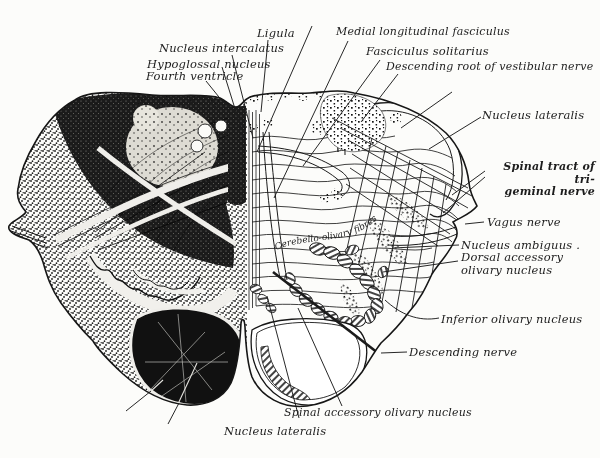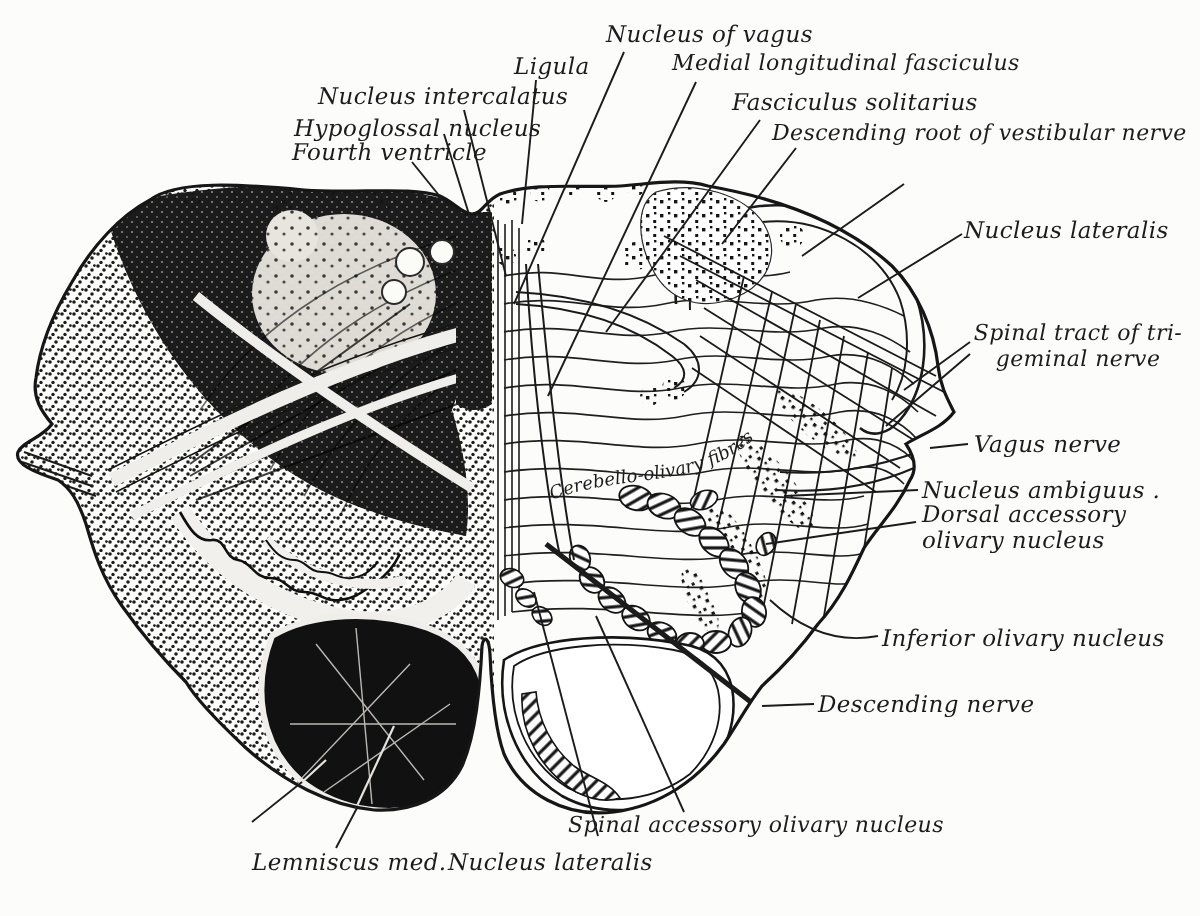--- a/index.html
+++ b/index.html
@@ -14,21 +14,21 @@
   .lbl{
     position:absolute;
     font:italic 11.5px "DejaVu Serif",serif;
     color:#1c1c1c;
     letter-spacing:.2px;
     white-space:nowrap;
     line-height:1.15;
   }
   .lbl.small{font-size:11px;}
   .lbl.pre{white-space:pre-line;}
-  .lbl.ctr{text-align:center;}
+  .lbl.ctr{text-align:right;font-weight:bold;}
 </style>
 </head>
 <body>
 
 <div class="stage">
 
 <svg width="600" height="458" viewBox="0 0 600 458">
   <defs>
     <clipPath id="clipOuter">
       <path d="M75,100 C88,90 120,92 152,95 C178,97 205,93 220,98 C227,101 231,107 236,107 C241,107 243,100 250,97 C268,91 290,94 310,93 C325,92 340,89 354,93 C388,99 422,111 446,133 C459,146 467,165 469,183 C470,193 474,200 477,206 C471,214 461,217 453,222 C457,228 459,234 455,240 C448,255 439,263 432,274 C426,287 420,300 409,312 C401,323 392,333 381,343 C374,352 370,360 362,372 C349,390 330,403 307,406 C283,409 261,397 252,377 C248,366 246,350 245,327 C244.5,319 242,317 241,323 C240,344 238,367 231,383 C223,399 206,406 187,405 C165,403 142,391 123,374 C107,359 97,348 93,341 C83,331 71,317 61,303 C51,289 47,276 43,262 C39,250 35,244 29,240 C17,236 7,232 9,226 C11,221 21,219 26,212 C21,206 16,199 18,189 C20,172 27,156 36,141 C46,123 60,108 75,100 Z"></path>
@@ -257,34 +257,32 @@
     <line x1="458" y1="261" x2="383" y2="272"></line>
     <path d="M439,318 C418,322 400,314 385,300"></path>
     <line x1="407" y1="352" x2="381" y2="353"></line>
     <line x1="126" y1="411" x2="151" y2="391"></line>
     <line x1="168" y1="424" x2="179" y2="403"></line>
     <line x1="299" y1="418" x2="267" y2="296"></line>
     <line x1="342" y1="406" x2="298" y2="308"></line>
   </g>
 </svg>
 
-<span class="lbl" style="left:303px;top:11px">Nucleus of vagus</span>
 <span class="lbl" style="left:257px;top:27px">Ligula</span>
 <span class="lbl small" style="left:336px;top:26px">Medial longitudinal fasciculus</span>
 <span class="lbl" style="left:159px;top:42px">Nucleus intercalatus</span>
 <span class="lbl" style="left:366px;top:45px">Fasciculus solitarius</span>
 <span class="lbl small" style="left:386px;top:61px">Descending root of vestibular nerve</span>
 <span class="lbl" style="left:147px;top:58px">Hypoglossal nucleus</span>
 <span class="lbl" style="left:146px;top:70px">Fourth ventricle</span>
 <span class="lbl" style="left:482px;top:109px">Nucleus lateralis</span>
 <span class="lbl small pre ctr" style="left:483px;top:161px;width:112px">Spinal tract of tri-
 geminal nerve</span>
 <span class="lbl" style="left:487px;top:216px">Vagus nerve</span>
 <span class="lbl" style="left:461px;top:239px">Nucleus ambiguus .</span>
 <span class="lbl pre" style="left:461px;top:251px">Dorsal accessory
 olivary nucleus</span>
 <span class="lbl" style="left:441px;top:313px">Inferior olivary nucleus</span>
 <span class="lbl" style="left:409px;top:346px">Descending nerve</span>
-<span class="lbl" style="left:126px;top:425px">Lemniscus med.</span>
 <span class="lbl" style="left:224px;top:425px">Nucleus lateralis</span>
 <span class="lbl small" style="left:284px;top:407px">Spinal accessory olivary nucleus</span>
 
 </div>
 
 </body></html>

